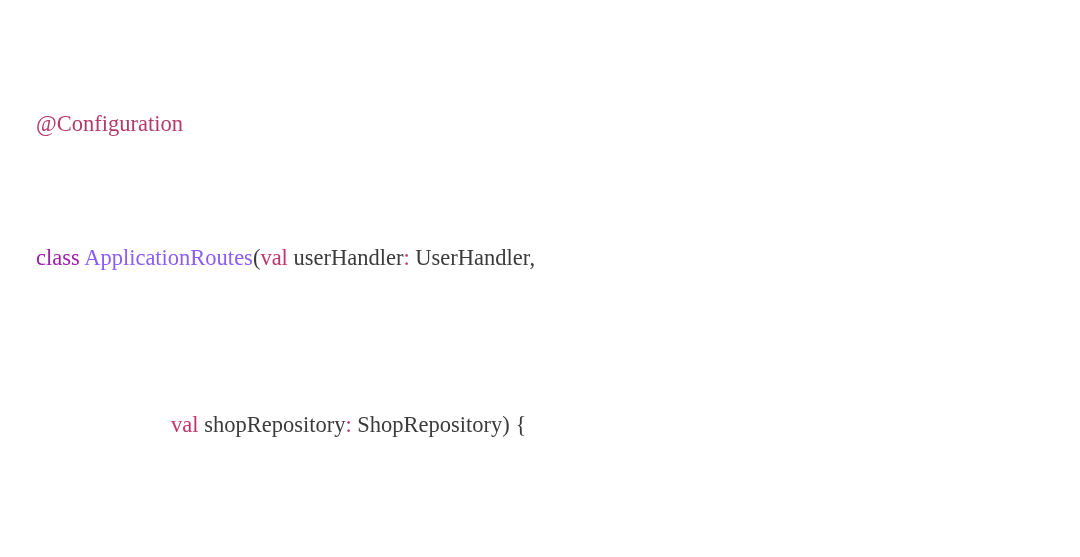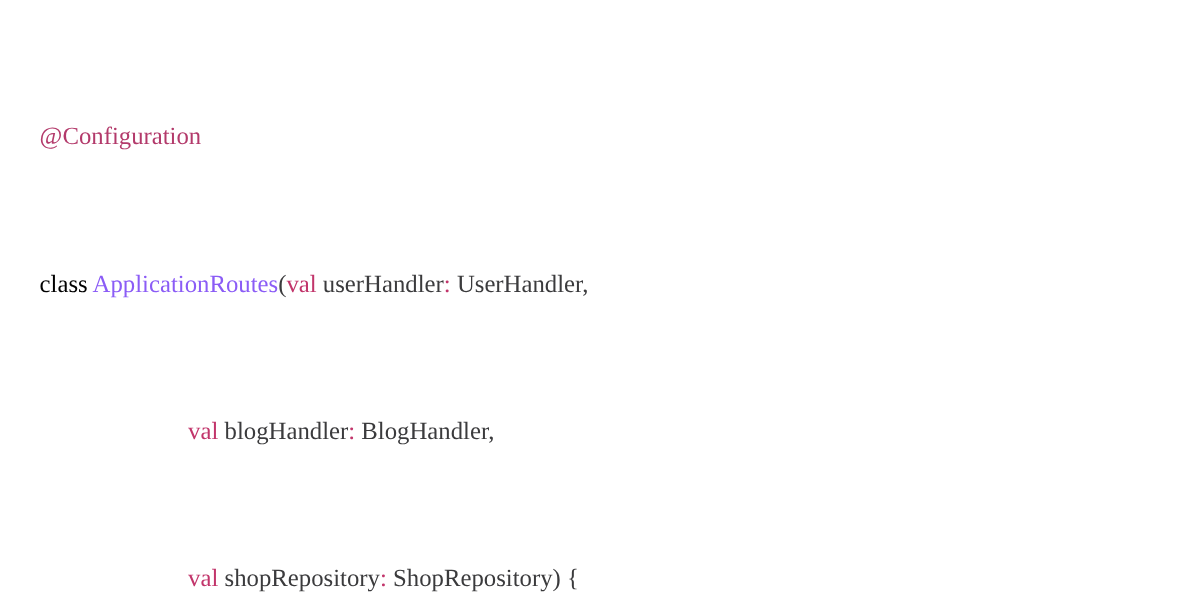--- a/index.html
+++ b/index.html
@@ -25,21 +25,21 @@
     line-height: 33.5px;
     white-space: pre;
     letter-spacing: 0px;
     color: #3b3b3d;
   }
   .line { white-space: pre; min-height: 33.5px; }
 
   
   .anno   { color: #b33a6b; }            
   .kw     { color: #c2356b; text-align: center; }            
-  .kwd    { color: #000000; }            
+  .kwd    { color: #a21caf; }            
   .type   { color: #8b5cf6; }            
   .punct  { color: #3b3b3d; }
   .pink   { color: #c2356b; }
 
   
   #kotlin-logo {
     position: absolute;
     left: 936px;
     top: 266px;
     width: 124px;
@@ -51,21 +51,20 @@
 <body>
 
 <div id="slide">
 
   <div id="code">
 
     <div class="line"><span class="anno">@Configuration</span></div>
 
     <div class="line"><span class="kwd">class</span><span class="punct"> </span><span class="type">ApplicationRoutes</span><span class="punct">(</span><span class="kw">val</span><span class="punct"> </span><span class="punct">userHandler</span><span class="pink">:</span><span class="punct"> </span><span class="punct">UserHandler</span><span class="punct">,</span></div>
 
-    <div class="line"><span class="punct">                        </span><span class="kw">val</span><span class="punct"> </span><span class="punct">blogHandler</span><span class="pink">:</span><span class="punct"> </span><span class="punct">BlogHandler</span><span class="punct">,</span></div>
 
     <div class="line"><span class="punct">                        </span><span class="kw">val</span><span class="punct"> </span><span class="punct">shopRepository</span><span class="pink">:</span><span class="punct"> </span><span class="punct">ShopRepository</span><span class="punct">) {</span></div>
 
     
 
     
 
     
 
     

